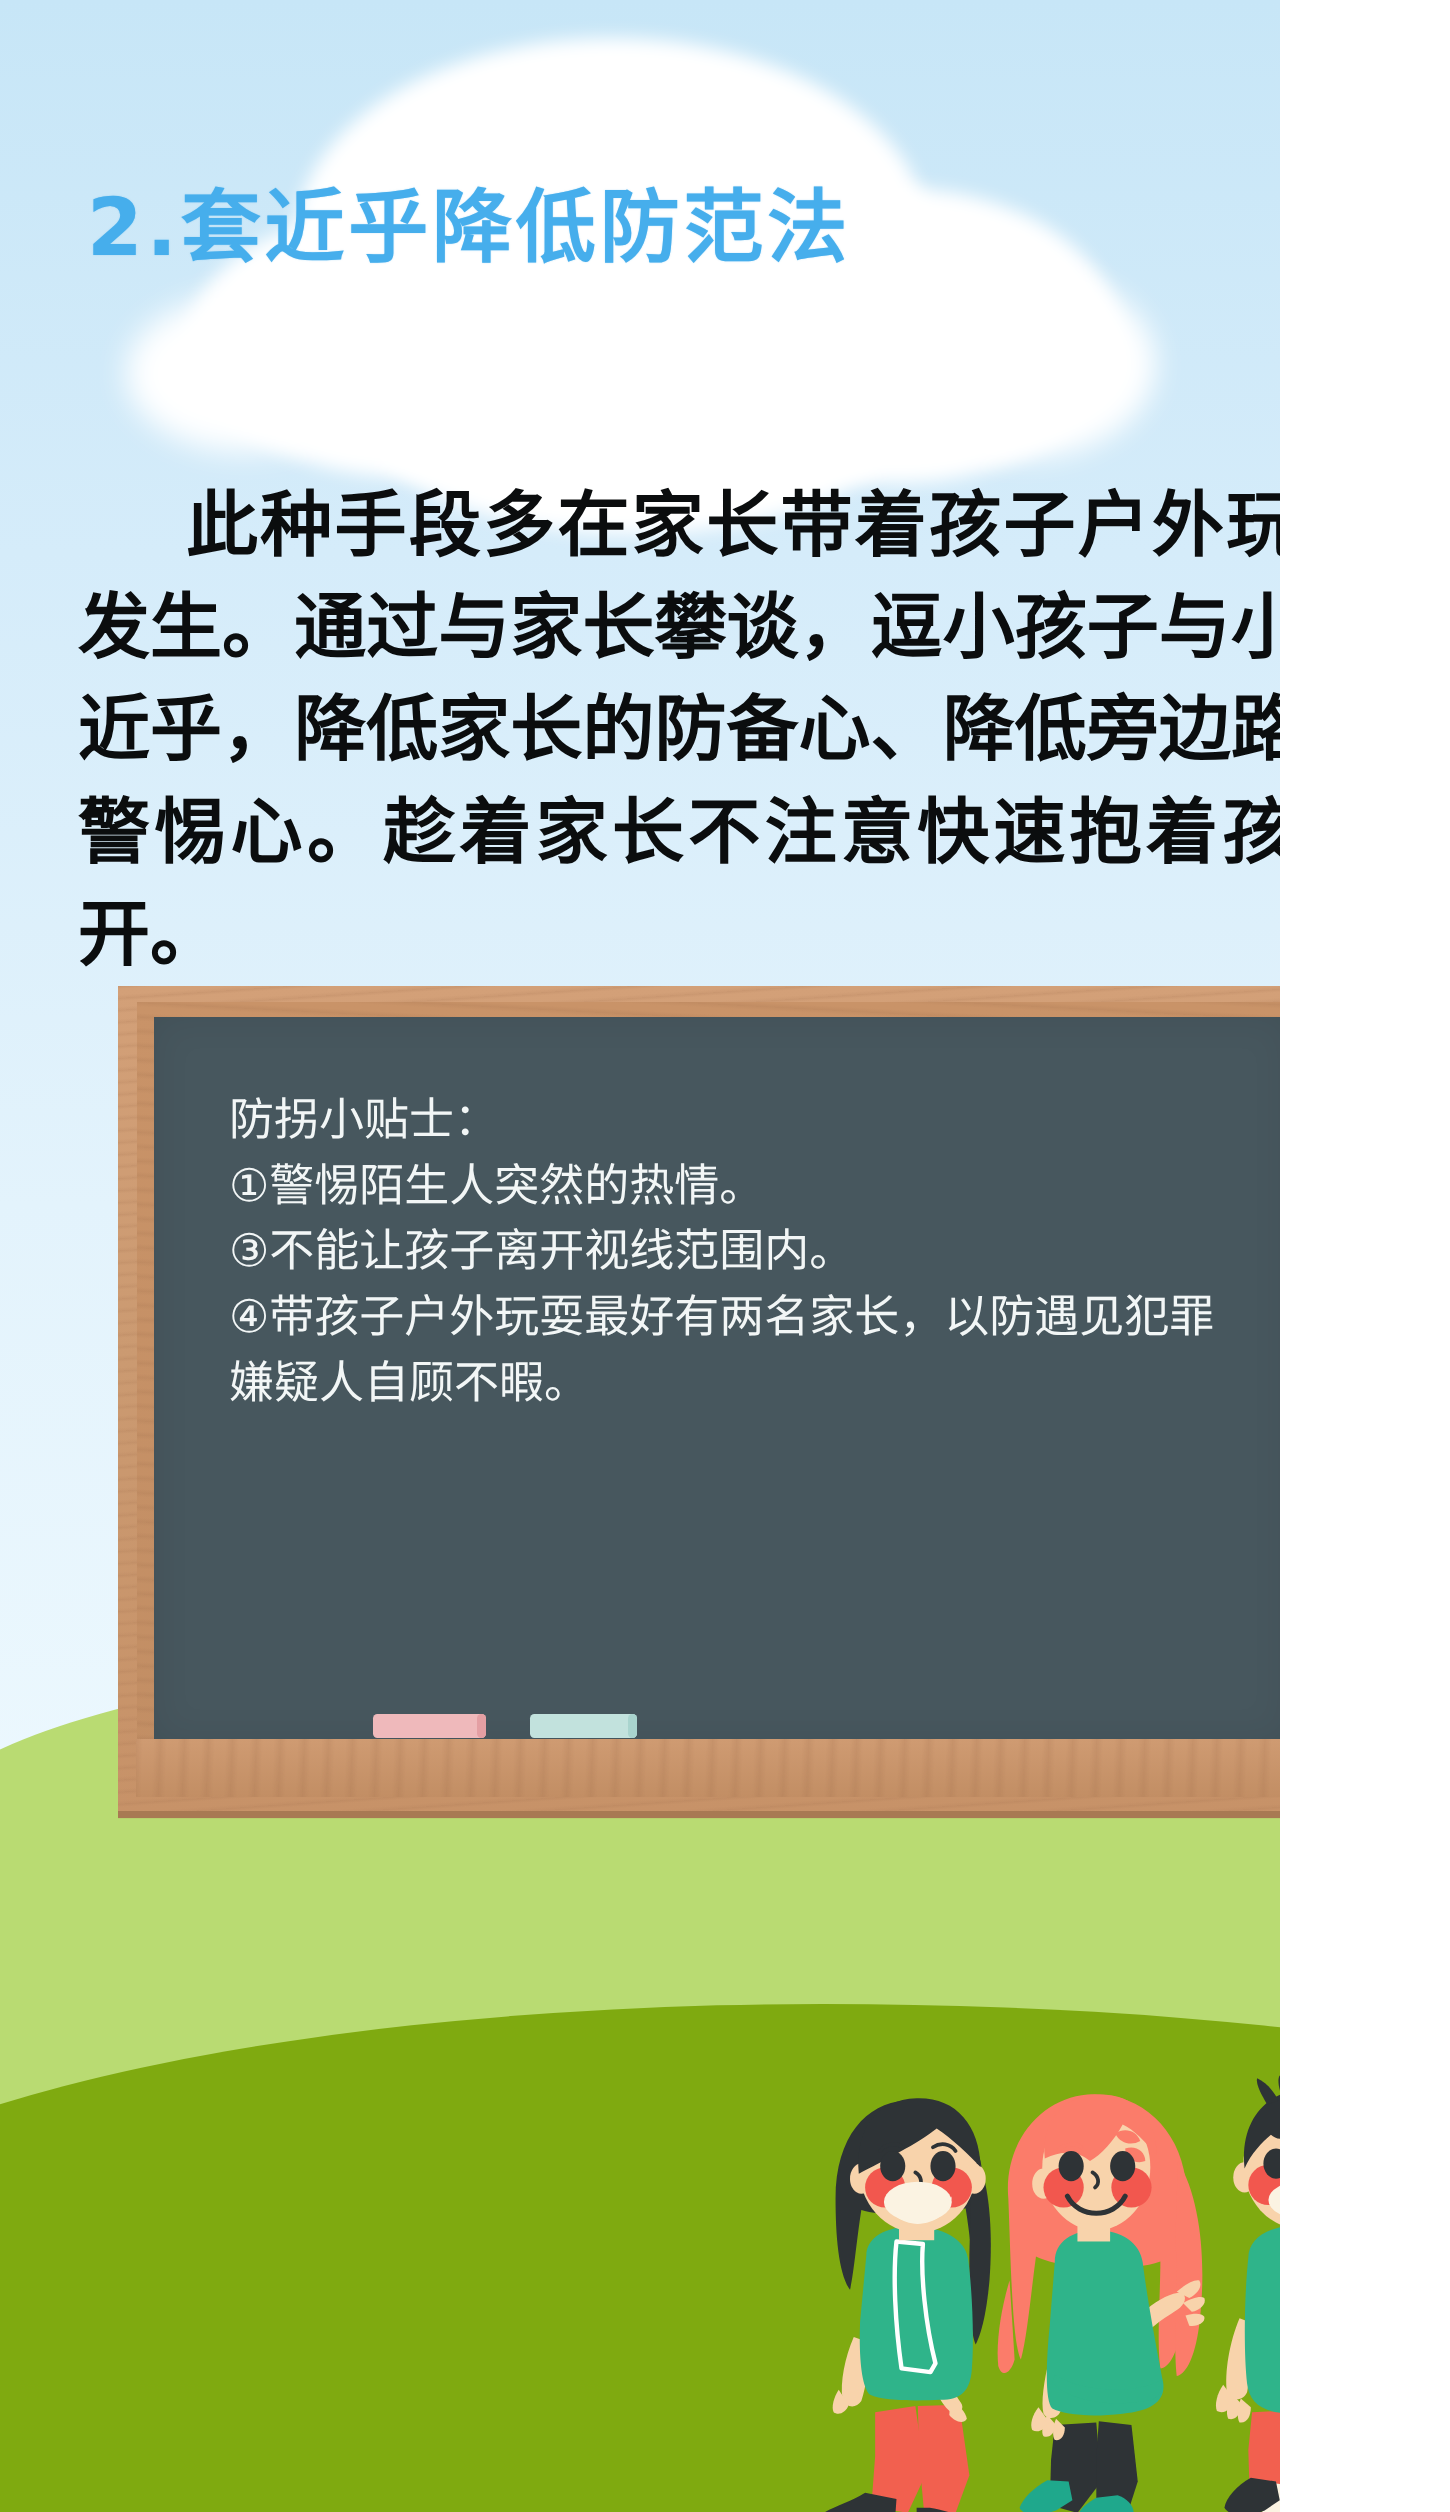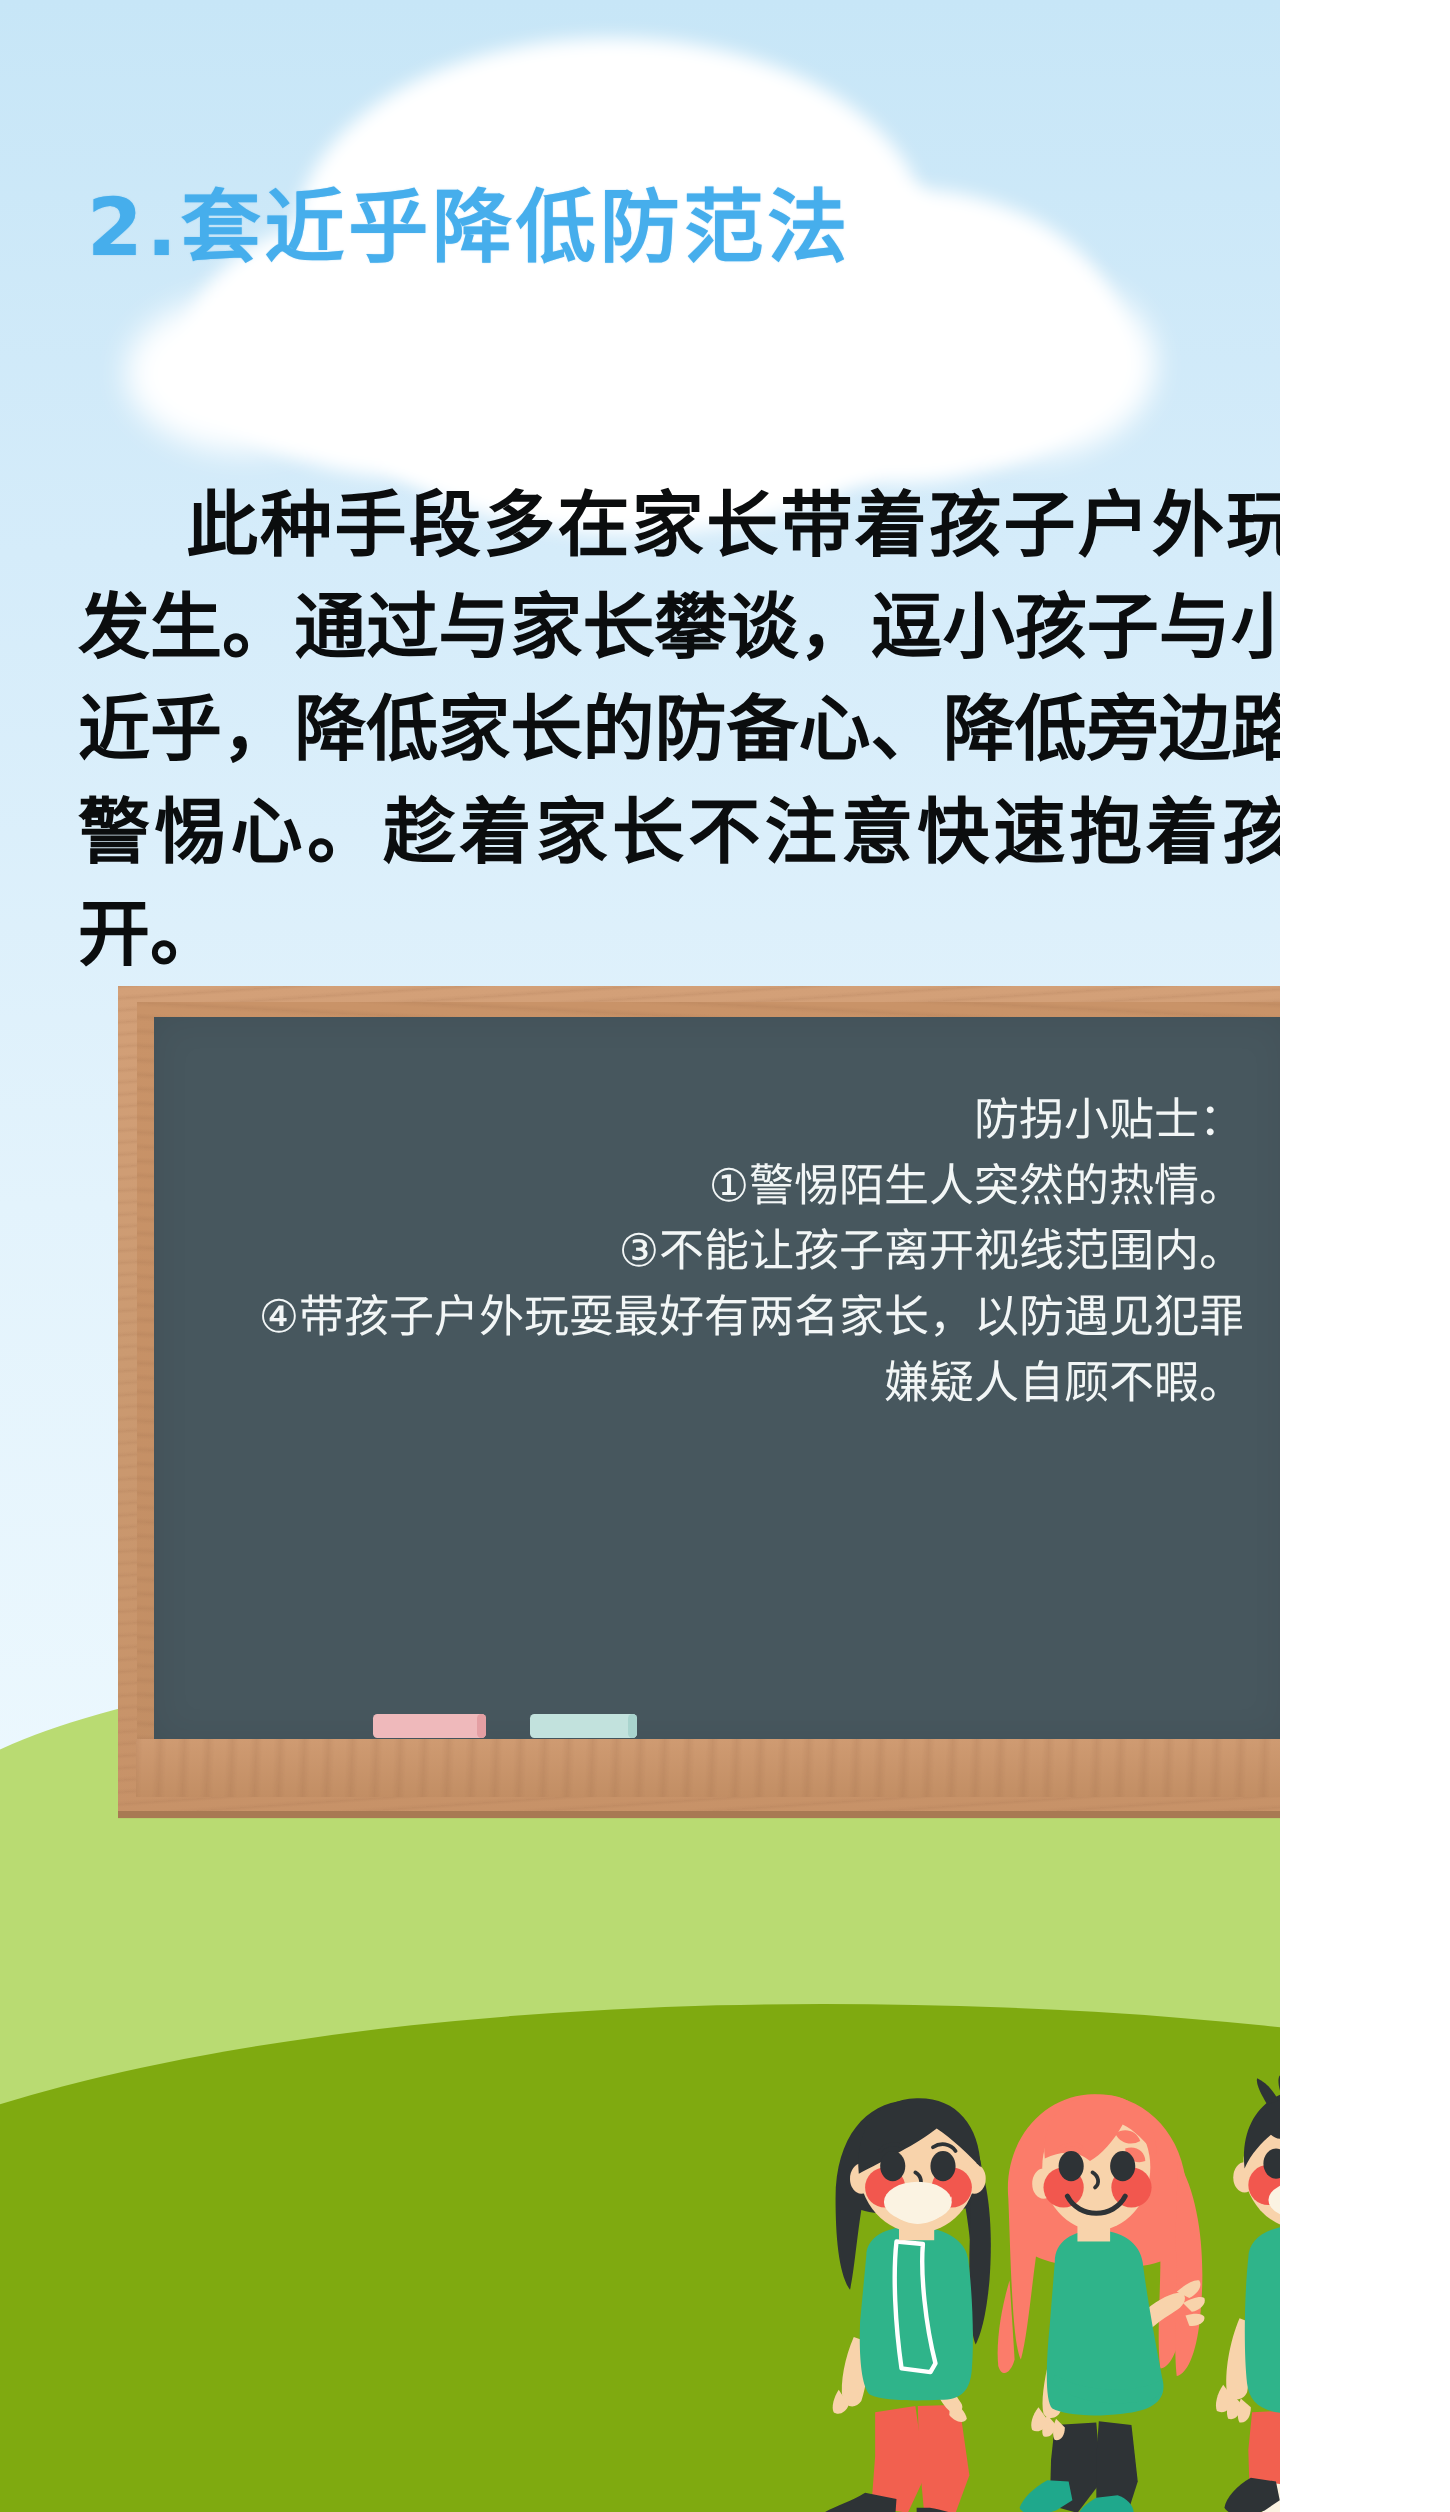--- a/index.html
+++ b/index.html
@@ -65,21 +65,20 @@
     width:2010px;height:691px;
     background:#7faa10;
     border-radius:55% 48% 0 0 / 289px 188px 0 0;
   }
 
   
   #blackboard{
     position:absolute;left:118px;top:986px;
     width:1206px;height:829px;
     z-index:5;
-    text-align:right;
   }
   #bb-frame{
     position:absolute;inset:0;
     background:
       repeating-linear-gradient(176deg,rgba(163,113,79,.20) 0px,rgba(163,113,79,0) 3.1px,rgba(163,113,79,0) 8.8px,rgba(163,113,79,.13) 12px),
       linear-gradient(180deg,#d3a078 0%,#cb9a71 45%,#c79268 100%);
     box-shadow:0 3.1px 0 0 #a87953;
   }
   #bb-frame::after{
     content:"";position:absolute;left:0;right:0;bottom:-3.1px;height:7.5px;

